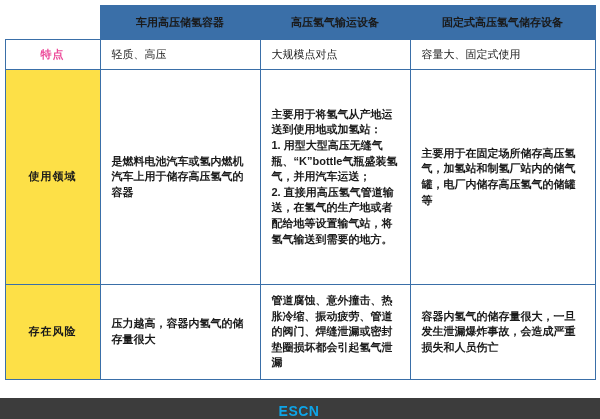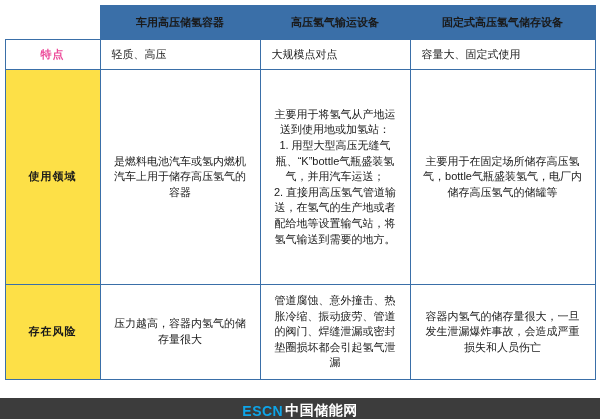--- a/index.html
+++ b/index.html
@@ -68,21 +68,22 @@
   .rowlabel.plain {
     background: #ffffff;
     color: #ec4899;
     font-weight: bold;
     letter-spacing: 1px;
   }
   .cell-center {
     text-align: left;
   }
   .cell-just {
-    text-align: center;
+    text-align: left;
+    font-weight: bold;
   }
   .r1 td { height: 30px; }
   .r2 td { height: 215px; }
   .r3 td { height: 95px; margin-top: 22px; }
 
   
   .footer {
     position: absolute;
     left: 0;
     bottom: 0;
@@ -134,30 +135,29 @@
         <td class="cell-center">大规模点对点</td>
         <td class="cell-center">容量大、固定式使用</td>
       </tr>
 
       <tr class="r2">
         <td class="rowlabel">使用领域</td>
         <td class="cell-just">是燃料电池汽车或氢内燃机汽车上用于储存高压氢气的容器</td>
         <td class="cell-just nowrap">主要用于将氢气从产地运送到使用地或加氢站：
 1. 用型大型高压无缝气瓶、“K”bottle气瓶盛装氢气，并用汽车运送；
 2. 直接用高压氢气管道输送，在氢气的生产地或者配给地等设置输气站，将氢气输送到需要的地方。</td>
-        <td class="cell-just">主要用于在固定场所储存高压氢气，bottle气瓶盛装氢气，电厂内储存高压氢气的储罐等</td>
+        <td class="cell-just">主要用于在固定场所储存高压氢气，加氢站和制氢厂站内的储气罐，电厂内储存高压氢气的储罐等</td>
       </tr>
 
       <tr class="r3">
         <td class="rowlabel">存在风险</td>
         <td class="cell-just">压力越高，容器内氢气的储存量很大</td>
         <td class="cell-just">管道腐蚀、意外撞击、热胀冷缩、振动疲劳、管道的阀门、焊缝泄漏或密封垫圈损坏都会引起氢气泄漏</td>
         <td class="cell-just">容器内氢气的储存量很大，一旦发生泄漏爆炸事故，会造成严重损失和人员伤亡</td>
       </tr>
     </tbody>
   </table>
 
   <div class="footer">
     <span class="brand-en">ESCN</span>
-    <span class="brand-cn">中国储能网</span>
   </div>
 
 </div>
 
 </body></html>

